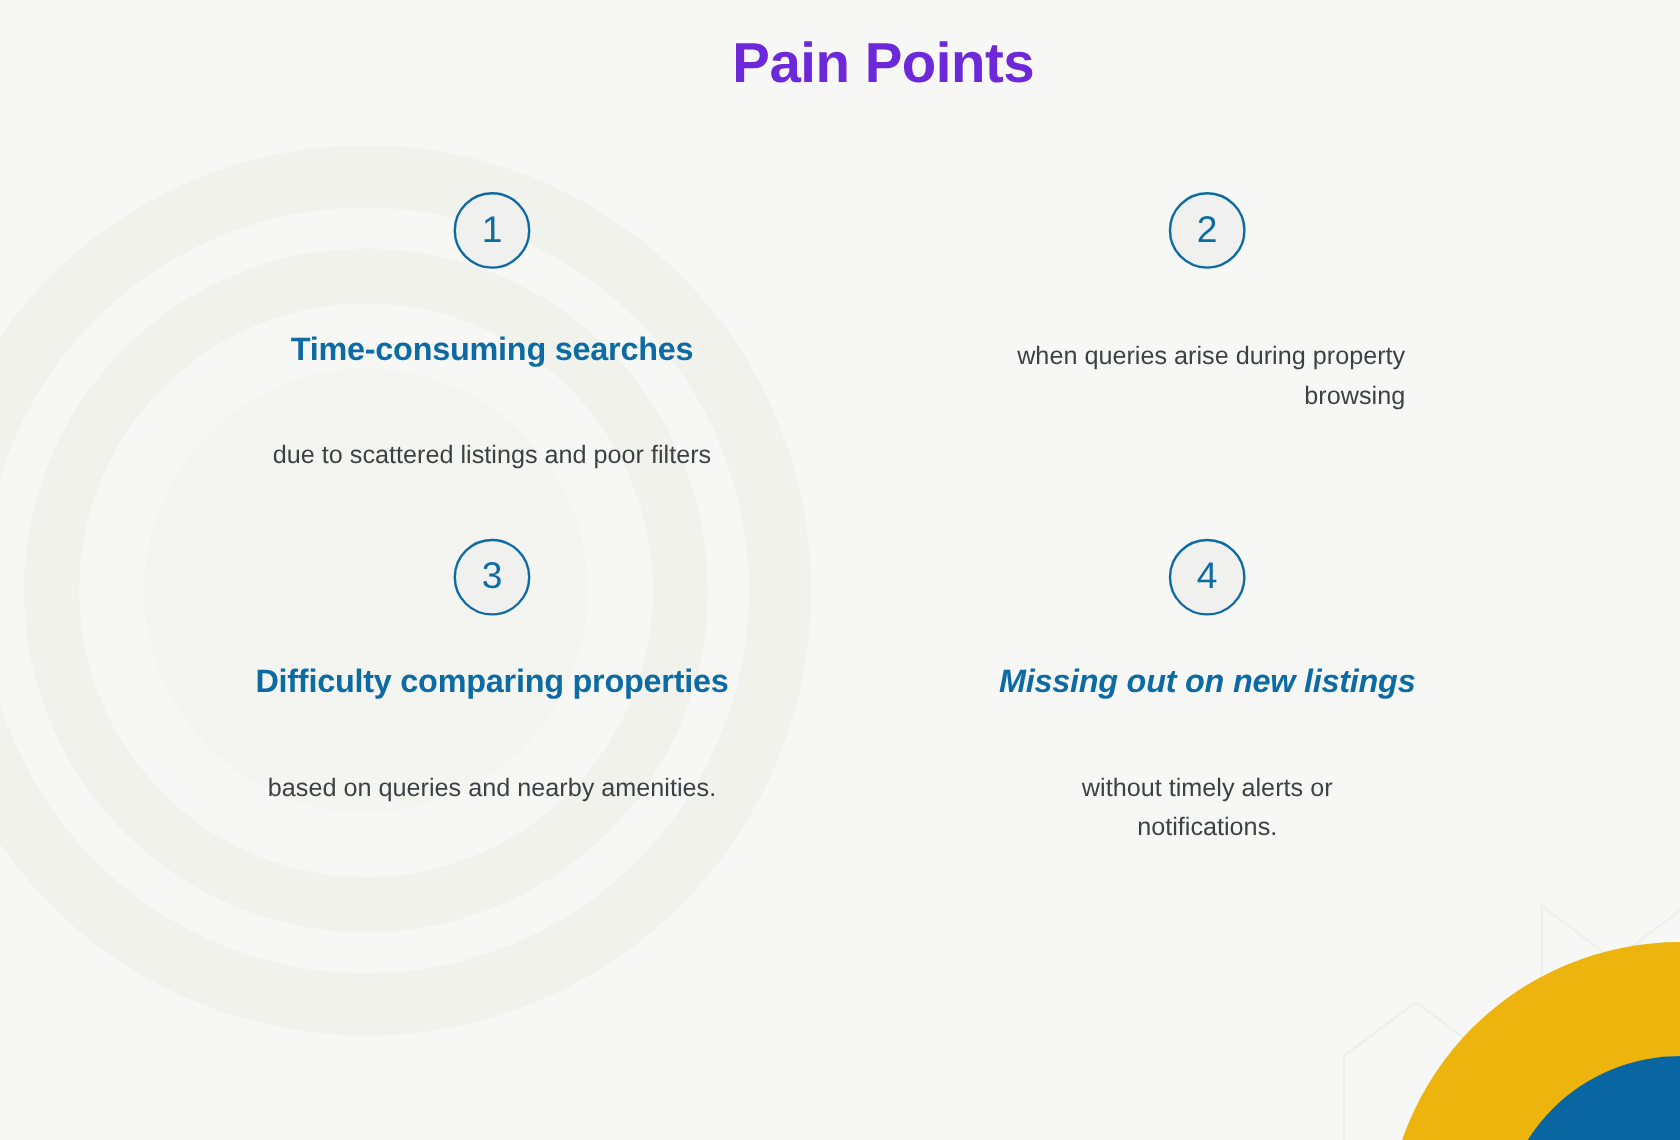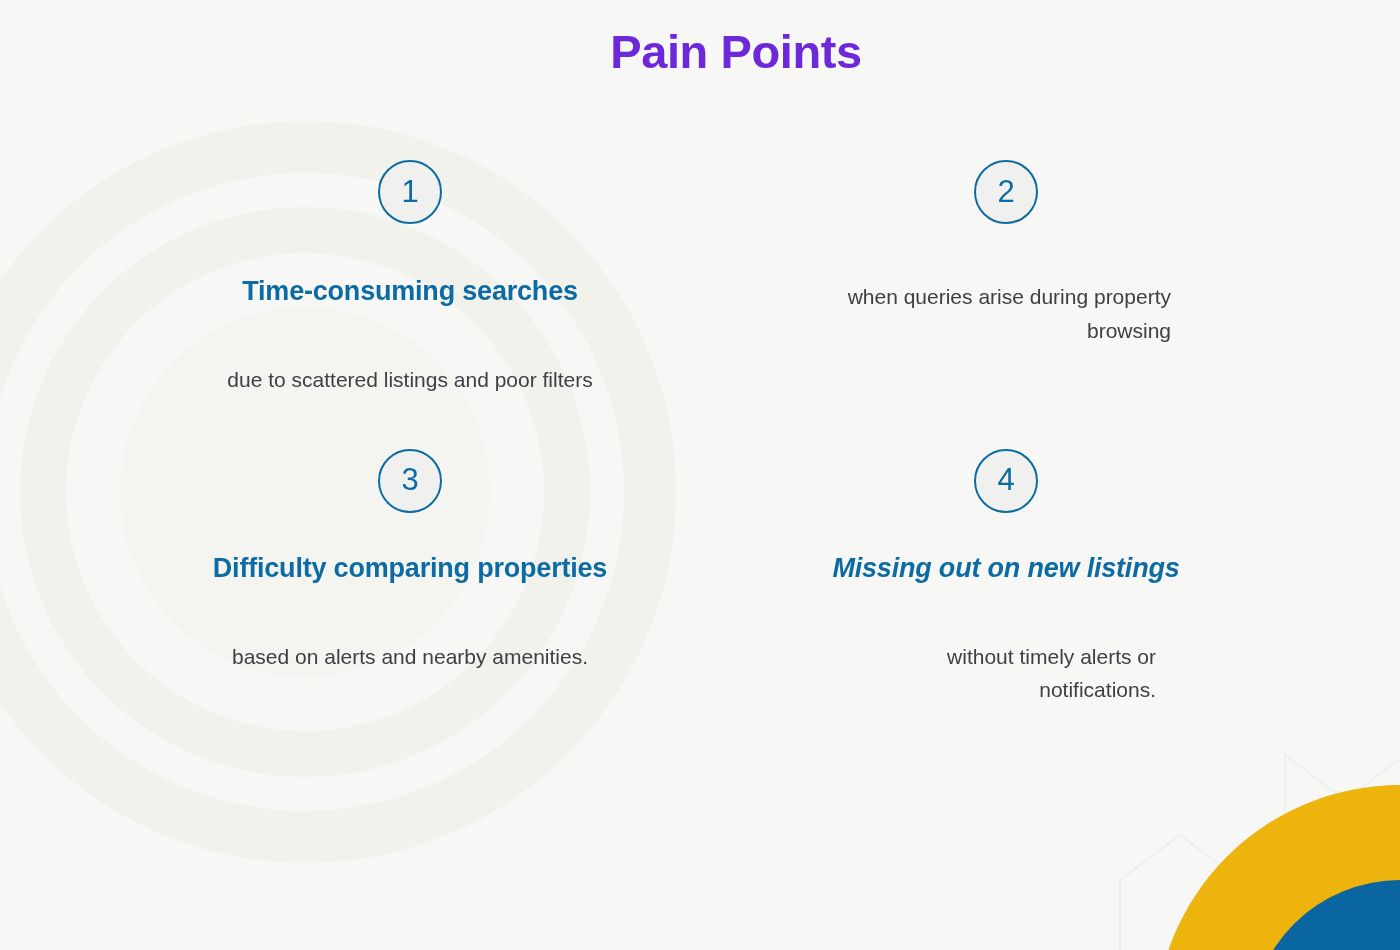--- a/index.html
+++ b/index.html
@@ -114,21 +114,21 @@
 
   
   .point-item.p1 { padding-left: 0px; }
   .point-item.p2 { padding-left: 0px; }
   .point-item.p3 { padding-left: 0px; }
   .point-item.p4 { padding-left: 0px; }
 
   .point-item.p1 .point-desc { max-width: 420px; }
   .point-item.p2 .point-desc { max-width: 330px; text-align: right; }
   .point-item.p3 .point-desc { max-width: 400px; }
-  .point-item.p4 .point-desc { max-width: 300px; text-align: right; }
+  .point-item.p4 .point-desc { max-width: 300px; }
 
   .point-item.p3 .point-title { margin-top: 40px; }
   .point-item.p4 .point-title { margin-top: 40px; font-style: italic; }
 </style>
 </head>
 <body>
 
 <div id="stage">
 
   <svg class="bg-layer bg-rings" viewBox="0 0 1400 950">
@@ -164,21 +164,21 @@
         <span class="point-badge-num">2</span>
       </div>
       <div class="point-desc">when queries arise during property browsing</div>
     </div>
 
     <div class="point-item p3">
       <div class="point-badge">
         <span class="point-badge-num">3</span>
       </div>
       <div class="point-title">Difficulty comparing properties</div>
-      <div class="point-desc">based on alerts and nearby amenities.</div>
+      <div class="point-desc">based on queries and nearby amenities.</div>
     </div>
 
     <div class="point-item p4">
       <div class="point-badge">
         <span class="point-badge-num">4</span>
       </div>
       <div class="point-title">Missing out on new listings</div>
       <div class="point-desc">without timely alerts or notifications.</div>
     </div>
 

